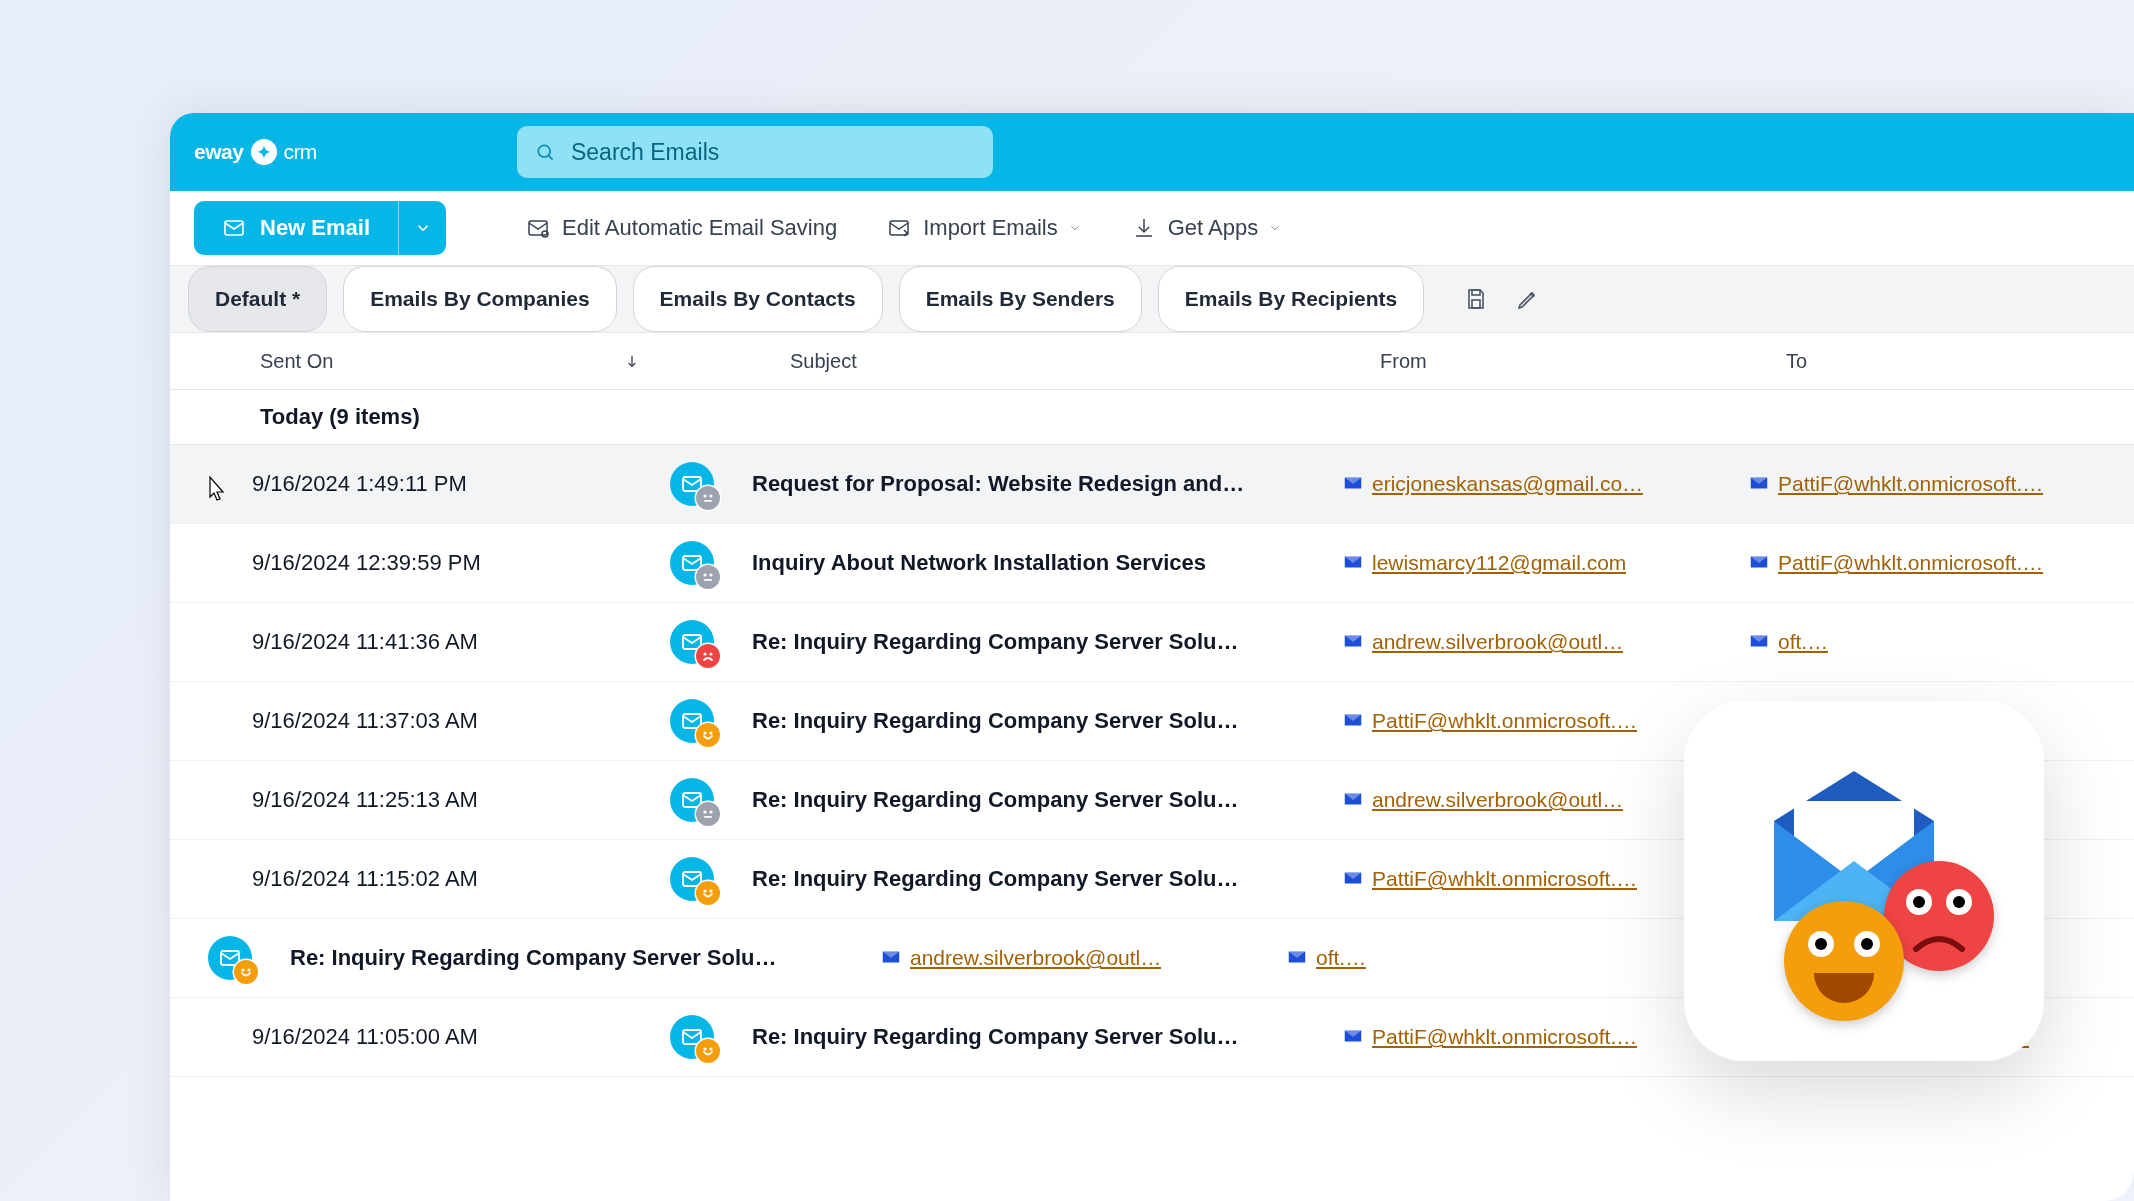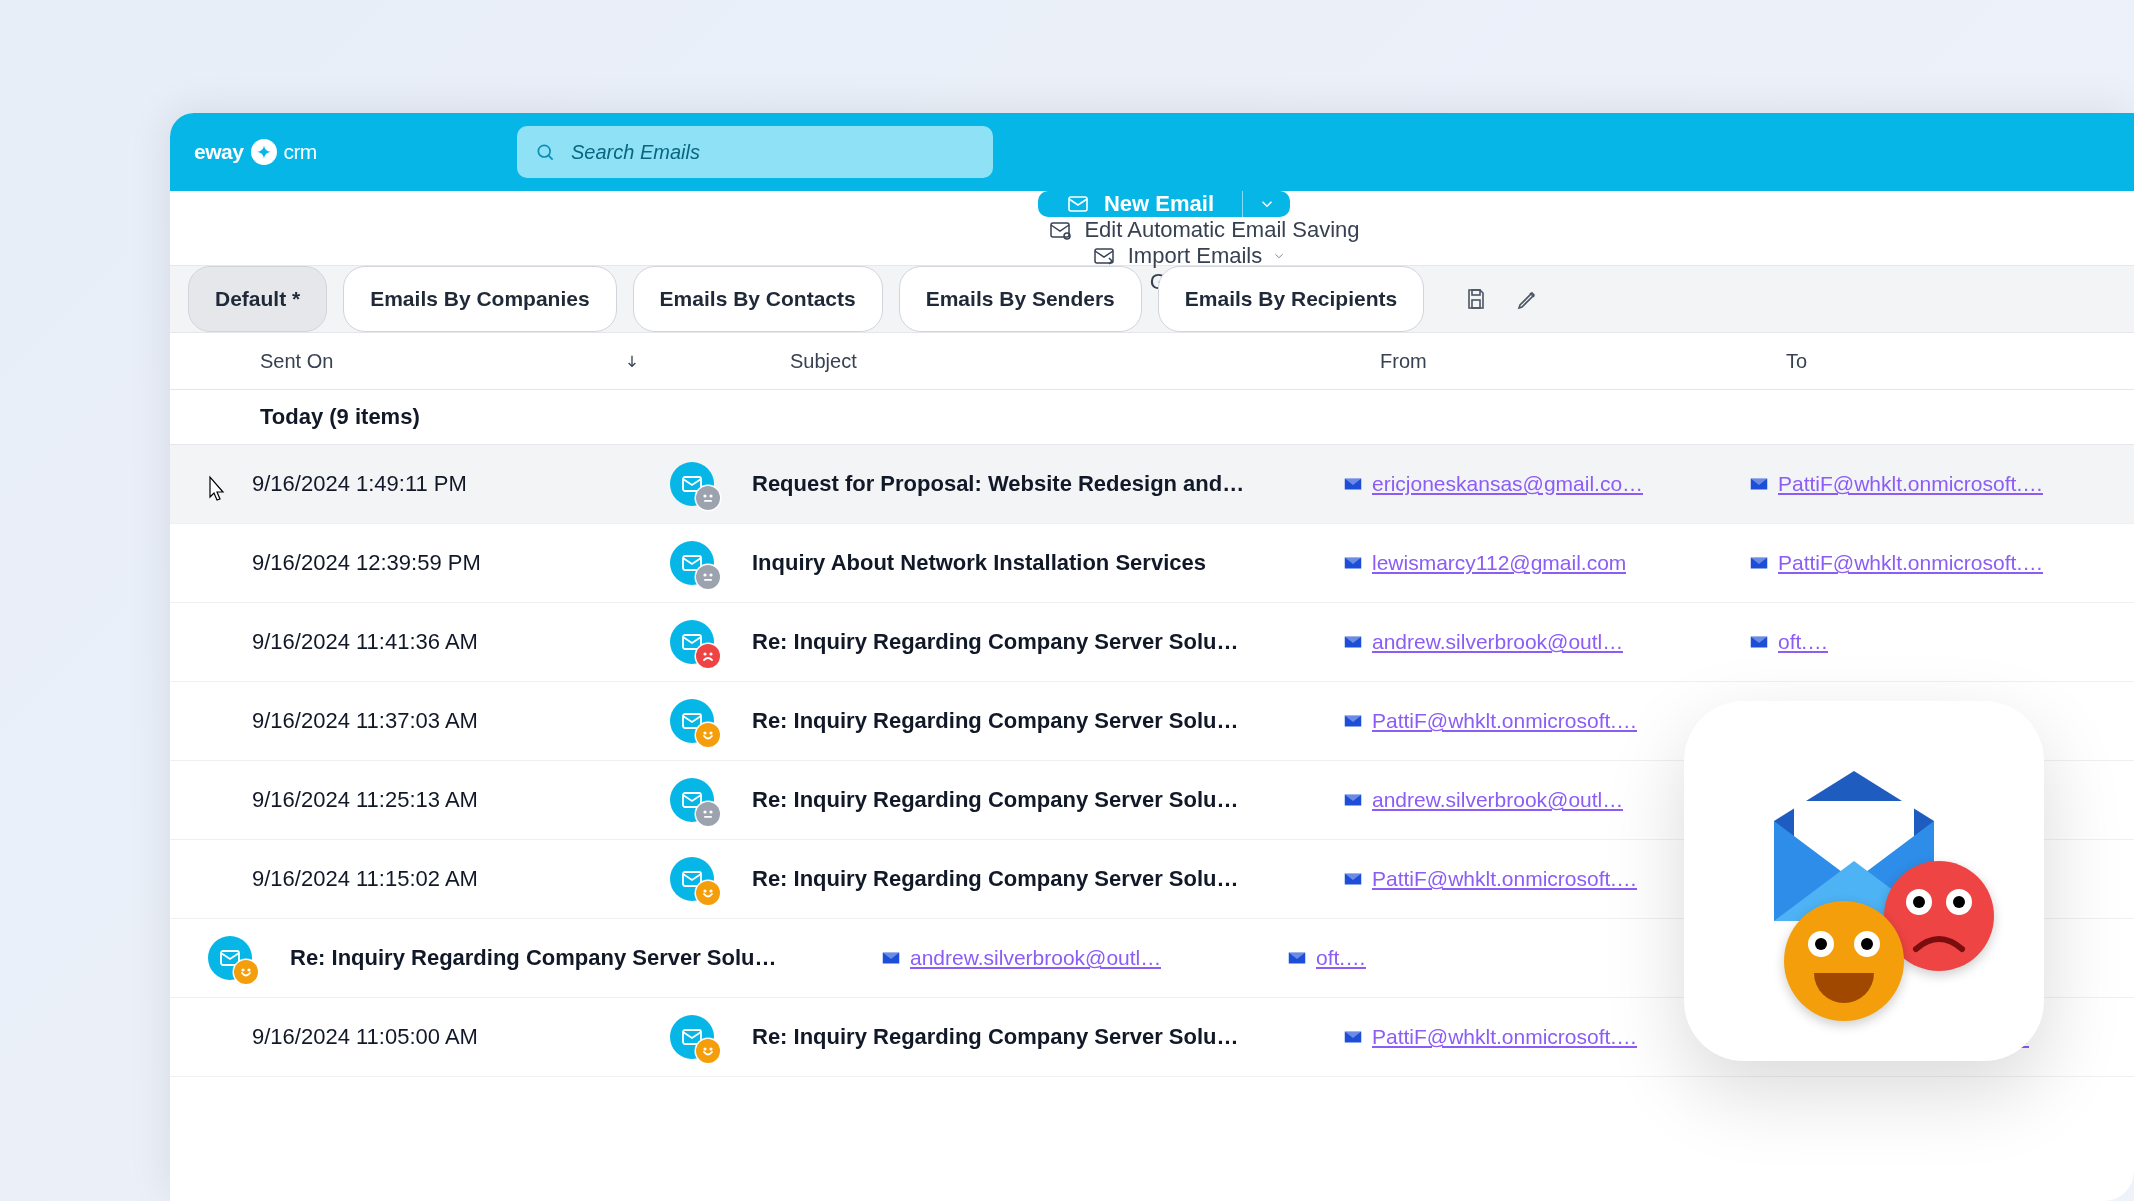--- a/index.html
+++ b/index.html
@@ -60,37 +60,35 @@
   background: #8fe2f5;
   border-radius: 10px;
   display: flex;
   align-items: center;
   padding: 0 18px;
 }
 .search-box svg { width: 22px; height: 22px; stroke: #0a8cb3; fill:none; stroke-width:2;}
 .search-box input {
   border: none;
   background: transparent;
-  font-size: 20px;
+  font-size: 23px;
   color: #0a5a70;
   margin-left: 14px;
   outline: none;
   width: 100%;
-  font-style: italic;
 }
 .search-box input::placeholder { color: #0a6680; }
 
 .toolbar {
   height: 74px;
   background: #fff;
   display: flex;
   align-items: center;
   padding-left: 24px;
   border-bottom: 1px solid #e5e7eb;
-  flex-direction: column;
 }
 .new-email-btn {
   display: flex;
   height: 54px;
 }
 .new-email-main {
   background: #06b6e7;
   color: #fff;
   border: none;
   border-radius: 10px 0 0 10px;
@@ -205,22 +203,22 @@
   font-size: 22px;
   font-weight: 700;
   color: #111827;
   overflow:hidden;text-overflow:ellipsis;white-space:nowrap;
 }
 .cell-from, .cell-to {
   display:flex;align-items:center;
 }
 .cell-from{width:406px;}
 .email-link {
-  display:flex;align-items:center;
-  color:#8b5cf6;
+  display:flex;
+  color:#a16207;
   font-size:21px;
   text-decoration:underline;
   cursor:pointer;
   overflow:hidden;text-overflow:ellipsis;white-space:nowrap;
   max-width:100%;
 }
 .env-ic{width:22px;height:22px;margin-right:8px;flex-shrink:0;}
 .env-ic svg{width:22px;height:22px;fill:#1d4ed8;}
 
 .list-container{height:calc(100% - 78px - 74px - 66px - 56px);overflow:hidden;}

